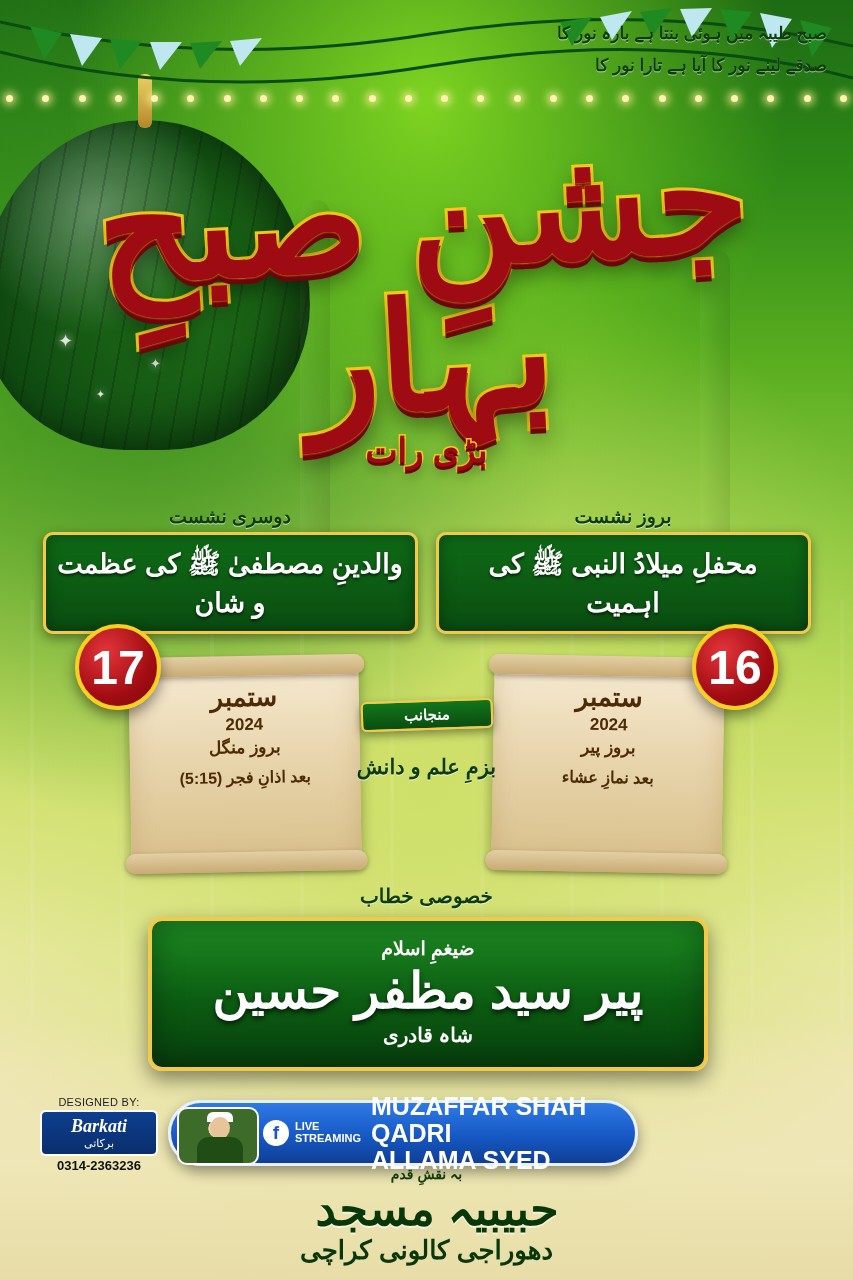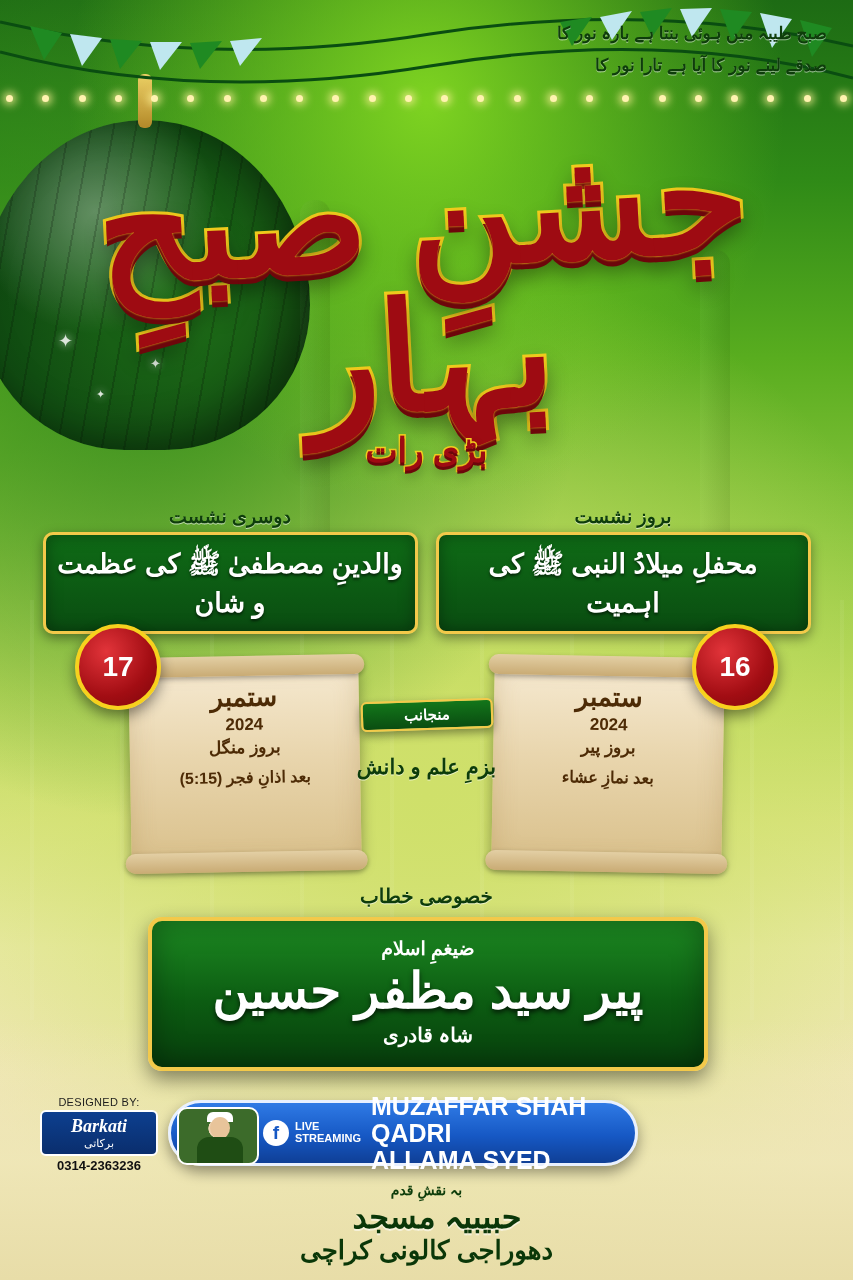--- a/index.html
+++ b/index.html
@@ -154,21 +154,21 @@
   .scroll-r { right: 130px; transform: rotate(1deg); }
   .scroll-l { left: 130px; transform: rotate(-1deg); }
   .scroll-inner {
     position: absolute; inset: 18px 14px; direction: rtl; text-align: center;
     color: #4d2b06; font-weight: bold;
   }
   .d-day {
     position: absolute; top: -16px; width: 86px; height: 86px; border-radius: 50%;
     background: radial-gradient(circle at 35% 30%, #e2343a 0%, #a20d13 60%, #7d060b 100%);
     border: 4px solid #f7d11e;
-    color: #fff; font-size: 28px; font-weight: bold;
+    color: #fff; font-size: 48px; font-weight: bold;
     display: flex; align-items: center; justify-content: center;
     box-shadow: 0 6px 14px rgba(0,0,0,0.45);
   }
   .d-day-r { right: 75px; }
   .d-day-l { left: 75px; }
   .d-month { font-size: 26px; line-height: 1.2; }
   .d-year  { font-size: 17px; margin-top: 2px; }
   .d-time  { font-size: 16px; margin-top: 10px; }
 
   .center-tag {
@@ -258,21 +258,21 @@
 
   
   .footer {
     position: absolute; left: 0; right: 0; bottom: 14px;
     direction: rtl; text-align: center;
   }
   .footer-crest {
     font-size: 14px; font-weight: bold; color: #0d3c0a; margin-bottom: 2px;
   }
   .footer-name {
-    font-size: 32px; font-weight: bold; color: #0a3708;
+    font-size: 46px; font-weight: bold; color: #0a3708;
     text-shadow: 0 2px 0 rgba(255,255,255,0.55);
     line-height: 1.1;
     padding-left: 21px;
   }
   .footer-loc { font-size: 26px; font-weight: bold; color: #0a3708; }
 </style>
 </head>
 <body>
 
 <div class="poster">

